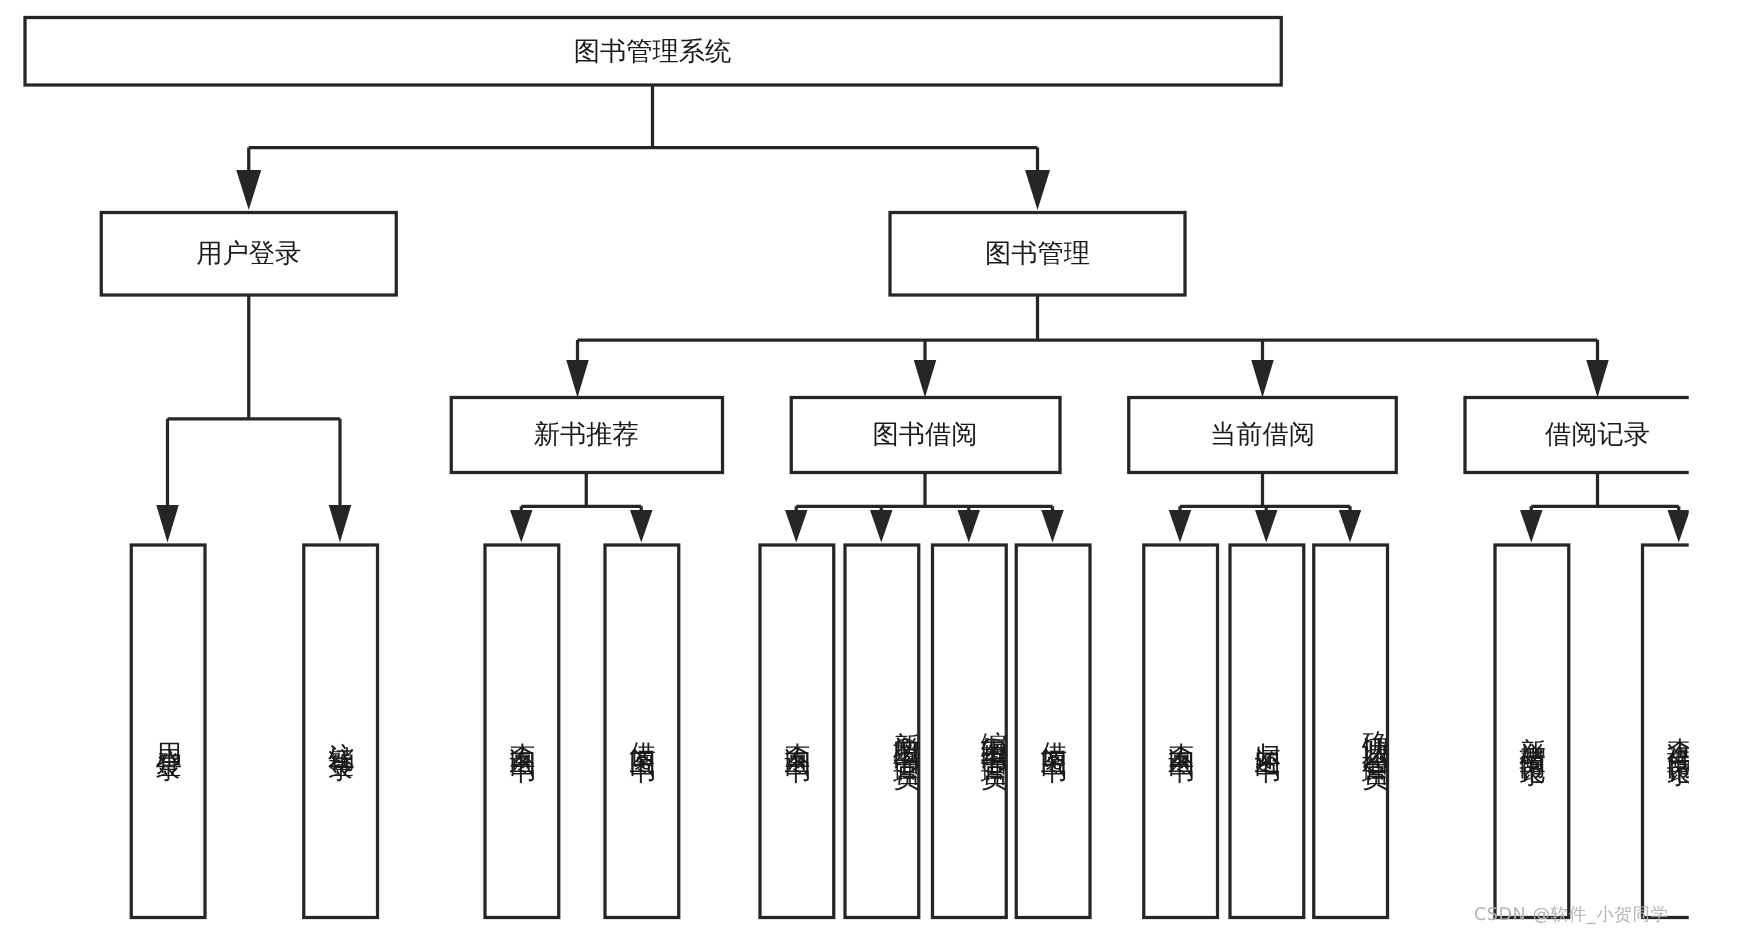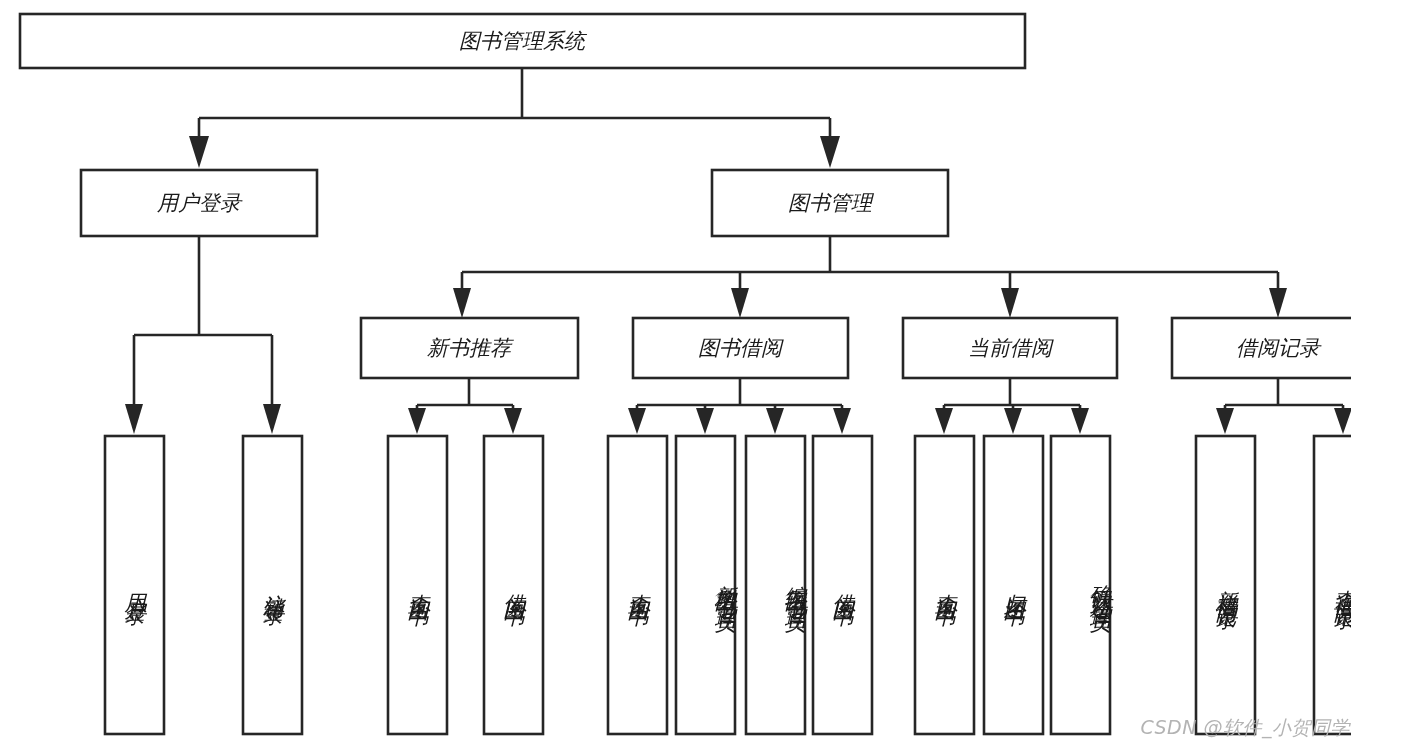--- a/index.html
+++ b/index.html
@@ -9,21 +9,20 @@
   }
   body {
     font-family: "DejaVu Sans", "Liberation Sans", sans-serif;
   }
   #diagram-root {
     position: relative;
     width: 1351px;
     height: 747px;
     background: #ffffff;
     overflow: hidden;
-    font-style: italic;
   }
   svg#flow {
     position: absolute;
     top: 0;
     left: 0;
     width: 1405px;
     height: 747px;
     display: block;
   }
   .node-box {
@@ -58,24 +57,24 @@
     letter-spacing: 4px;
     color: #1a1a1a;
     display: flex;
     align-items: center;
     justify-content: center;
     white-space: nowrap;
     pointer-events: none;
   }
   .watermark {
     position: absolute;
-    right: 1px;
+    right: 16px;
     bottom: 6px;
     font-family: "DejaVu Sans", "Liberation Sans", sans-serif;
-    font-size: 19px;
+    font-size: 14px;
     color: #b3b3b3;
     white-space: nowrap;
     letter-spacing: 0.5px;
     margin-left: 32px;
   }
 </style>
 </head>
 <body>
 
 <div id="diagram-root">

